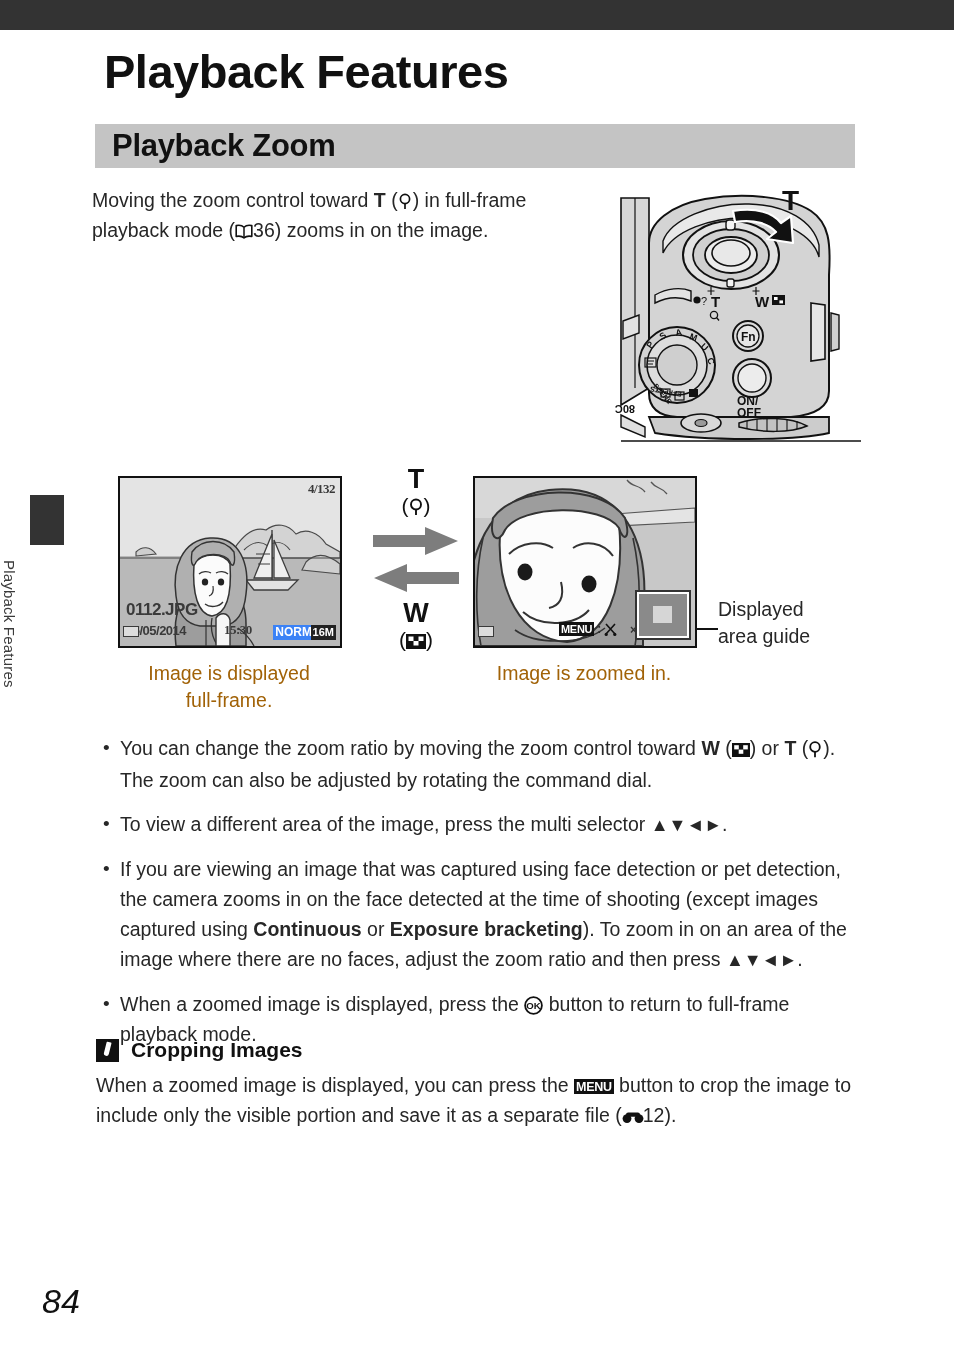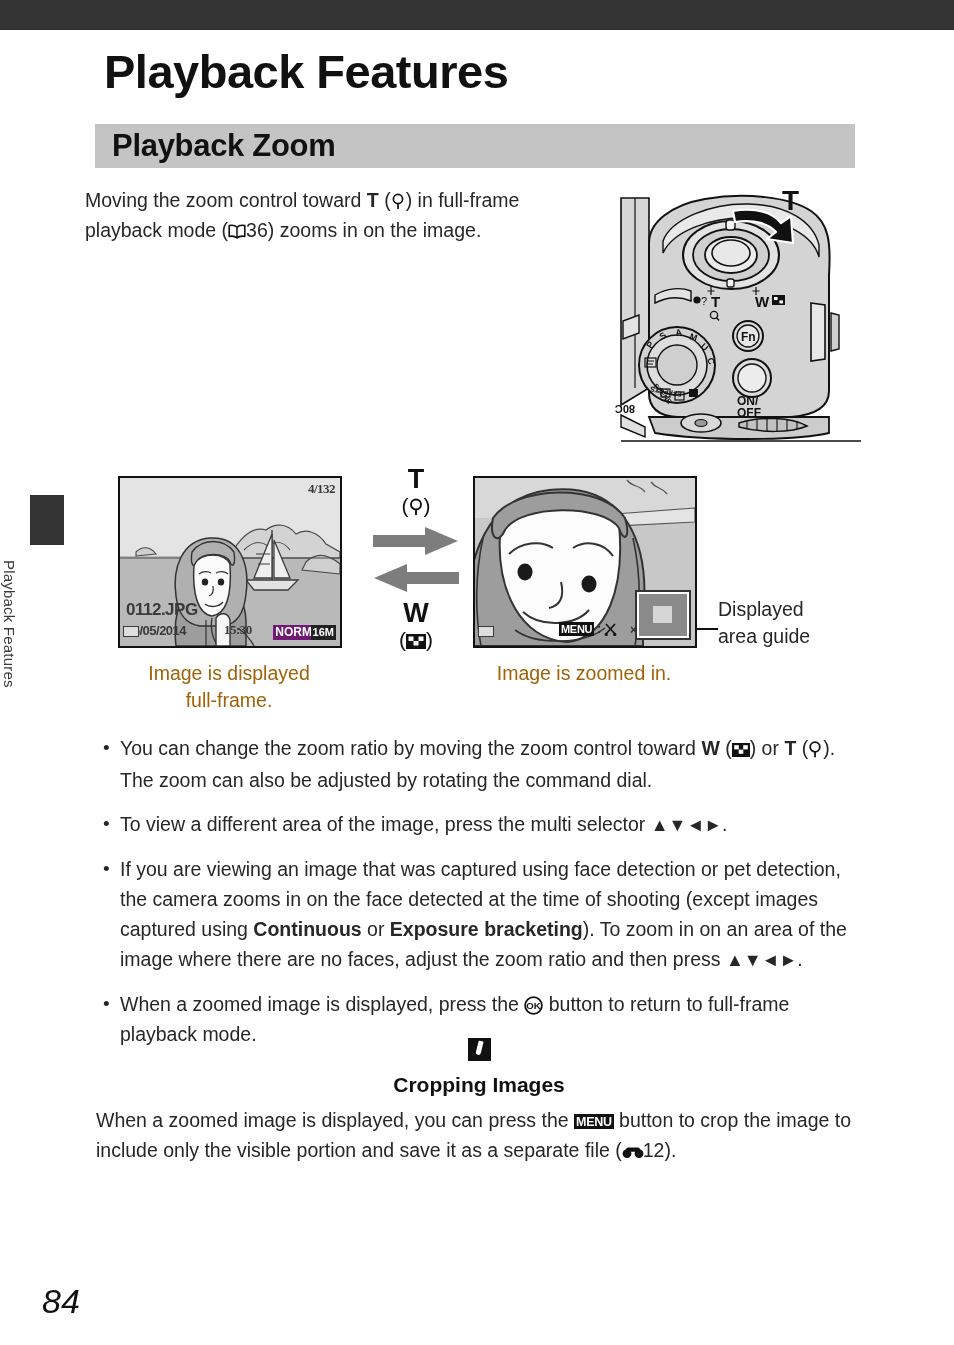--- a/index.html
+++ b/index.html
@@ -19,21 +19,21 @@
     font-size:47px;font-weight:bold;letter-spacing:-.5px;color:#111;
     font-family:"Liberation Sans", sans-serif;
   }
   .section-band{
     position:absolute;left:95px;top:124px;width:760px;height:44px;background:#c4c4c4;
   }
   .section-band .section-title{
     position:absolute;left:17px;top:4px;font-size:31px;font-weight:bold;color:#111;letter-spacing:-.3px;
   }
   .intro{
-    position:absolute;left:85px;top:185px;width:500px;
+    position:absolute;left:92px;top:185px;width:500px;
     font-size:19.5px;line-height:30px;color:#272727;
   }
   .bold-t{font-weight:bold;}
   
   .ico{display:inline-block;vertical-align:-2px;}
   .ico-book{width:18px;height:15px;position:relative;vertical-align:-2px;}
   .ico-mag{width:15px;height:17px;vertical-align:-3px;}
   .ico-ok{width:19px;height:19px;vertical-align:-4px;}
   .ico-e{width:21px;height:14px;vertical-align:-2px;}
   .ico-menu{
@@ -66,21 +66,21 @@
 
   .cap{position:absolute;font-size:19.5px;line-height:27px;color:#a16207;text-align:center;}
   .cap-left{left:113px;top:660px;width:232px;}
   .cap-right{left:468px;top:660px;width:232px;}
 
   .bullets{position:absolute;left:96px;top:733px;width:766px;}
   .bullet{position:relative;padding-left:24px;margin-bottom:14px;font-size:19.5px;line-height:30px;color:#272727;}
   .bullet .dot{position:absolute;left:7px;top:0px;font-size:19px;line-height:30px;}
 
   .note{position:absolute;left:96px;top:1038px;width:766px;}
-  .note-head{font-size:21px;font-weight:bold;color:#111;margin:0 0 8px 0;display:flex;align-items:center;gap:12px;flex-direction:column;}
+  .note-head{font-size:21px;font-weight:bold;color:#111;margin:0 0 8px 0;display:flex;align-items:center;gap:12px;}
   .note-icon{width:23px;height:23px;background:#111;display:inline-block;position:relative;flex:0 0 auto;}
   .note-icon:after{
     content:"";position:absolute;left:9px;top:3px;width:5px;height:14px;background:#fff;
     border-radius:1px 1px 3px 3px;transform:rotate(14deg);
   }
   .note-body{font-size:19.5px;line-height:30px;color:#272727;}
 
   .page-num{position:absolute;left:42px;top:1282px;font-size:34px;font-style:italic;color:#111;font-family:"Liberation Sans", sans-serif;}
 </style>
 </head>
@@ -228,21 +228,21 @@
 
     <path d="M96 140 C100 134 108 134 110 142 L110 168 L96 168 Z" fill="#f6f6f6" stroke="#333" stroke-width="1.4"></path>
     <path d="M118 150 C126 156 132 164 134 168" fill="none" stroke="#333" stroke-width="1.3"></path>
   </svg>
 
   <div style="position:absolute;right:5px;top:3px;font-size:13px;font-weight:bold;color:#3a3a3a;letter-spacing:-.5px;font-family:Liberation Serif, serif;">4/132</div>
   <div style="position:absolute;left:6px;bottom:26px;font-size:17px;font-weight:bold;color:#3a3a3a;letter-spacing:-.5px;font-family:'Liberation Sans',sans-serif;">0112.JPG</div>
   <div style="position:absolute;left:6px;bottom:8px;font-size:13px;font-weight:bold;color:#3a3a3a;letter-spacing:-.5px;font-family:'Liberation Sans',sans-serif;">15/05/2014</div>
   <div style="position:absolute;left:104px;bottom:8px;font-size:13px;font-weight:bold;color:#3a3a3a;letter-spacing:-.5px;font-family:Liberation Serif, serif;">15:30</div>
   <div style="position:absolute;left:3px;bottom:9px;width:14px;height:9px;border:1.6px solid #3a3a3a;background:#ddd;"></div>
-  <div style="position:absolute;right:26px;bottom:6px;background:#701a75;color:#fff;font-size:12px;font-weight:bold;padding:1px 2px;line-height:13px;font-family:'Liberation Sans',sans-serif;">NORM</div>
+  <div style="position:absolute;right:26px;bottom:6px;background:#3b82f6;color:#fff;font-size:12px;font-weight:bold;padding:1px 2px;line-height:13px;font-family:'Liberation Sans',sans-serif;">NORM</div>
   <div style="position:absolute;right:4px;bottom:6px;background:#222;color:#fff;font-size:11px;font-weight:bold;padding:1px 2px;line-height:13px;font-family:'Liberation Sans',sans-serif;margin-left:16px;">16M</div>
 </div>
 
 <div class="wt-col">
   <div class="big-letter">T</div>
   <div class="paren">
     <span>(</span><span class="ico ico-mag">
       <svg width="15" height="18" viewBox="0 0 15 18">
           <circle cx="7" cy="6.5" r="5" fill="none" stroke="#111" stroke-width="1.9"></circle>
           <path d="M7 11.6 L7 17" stroke="#111" stroke-width="1.9"></path>

